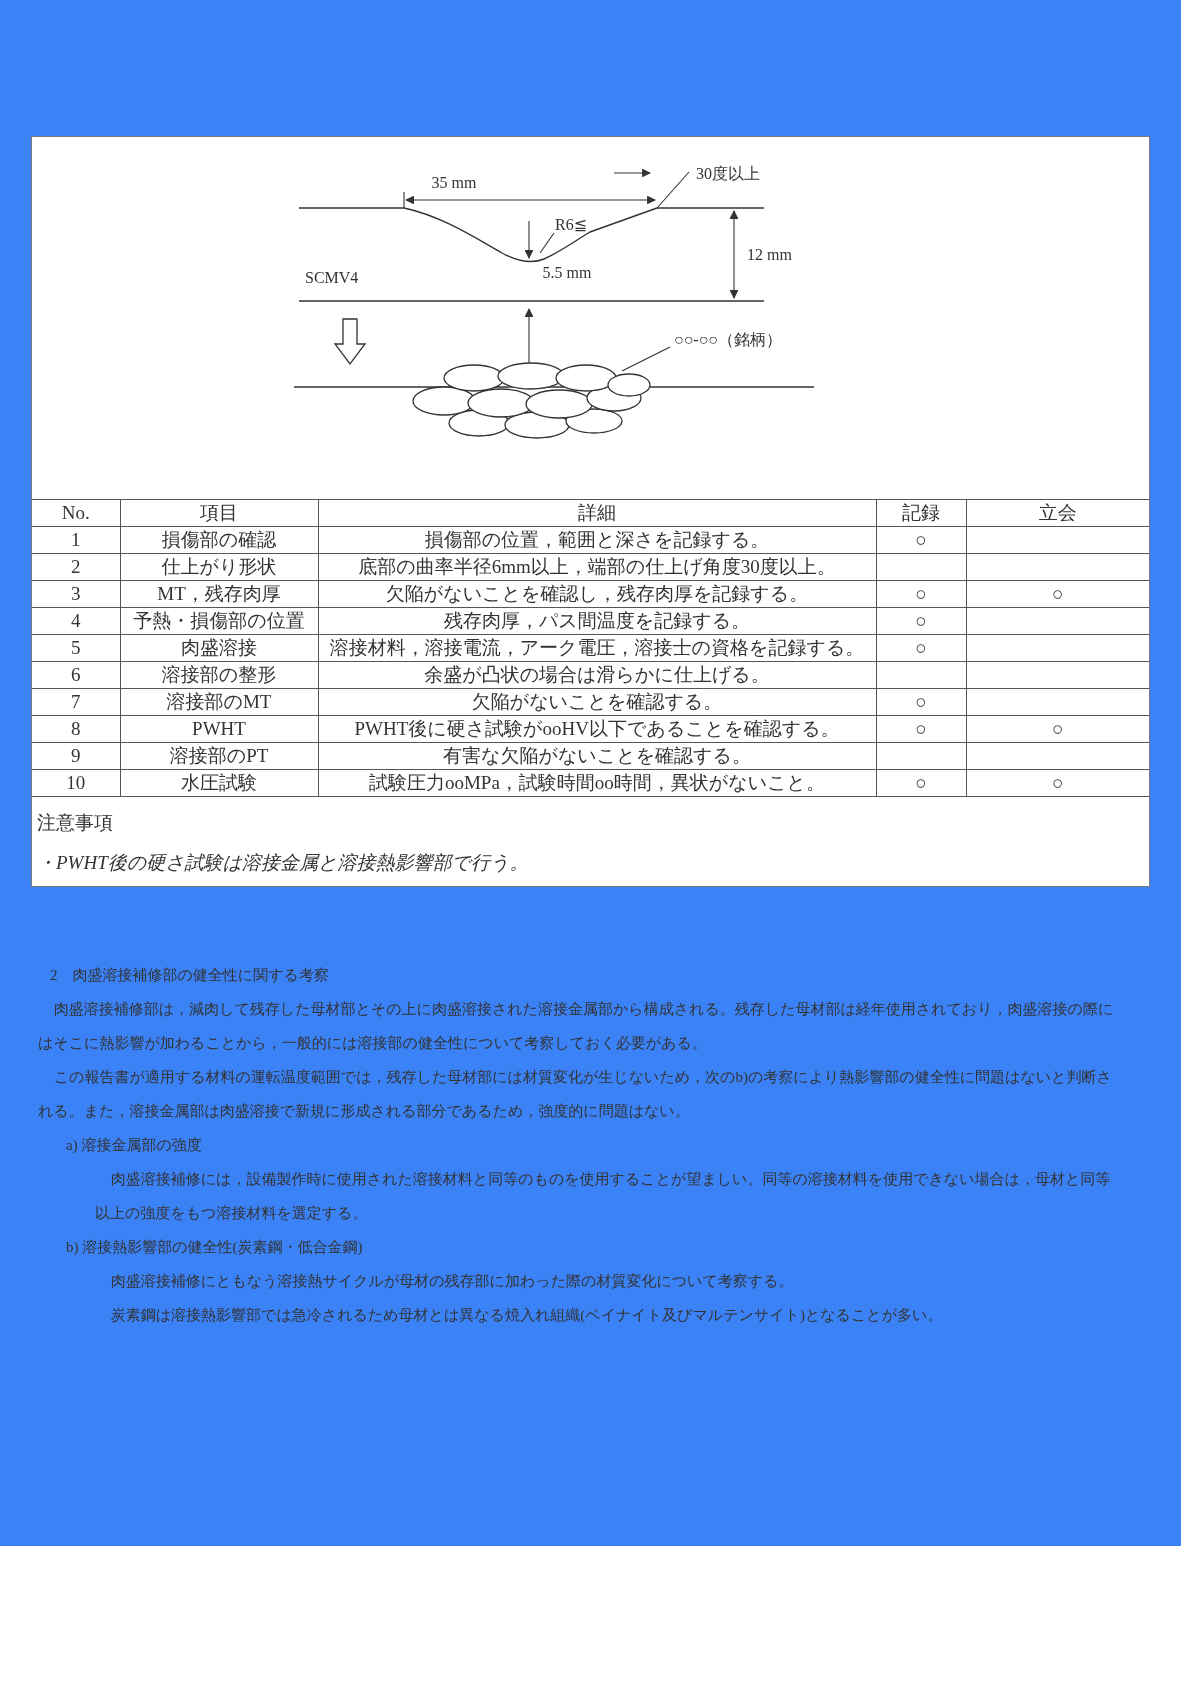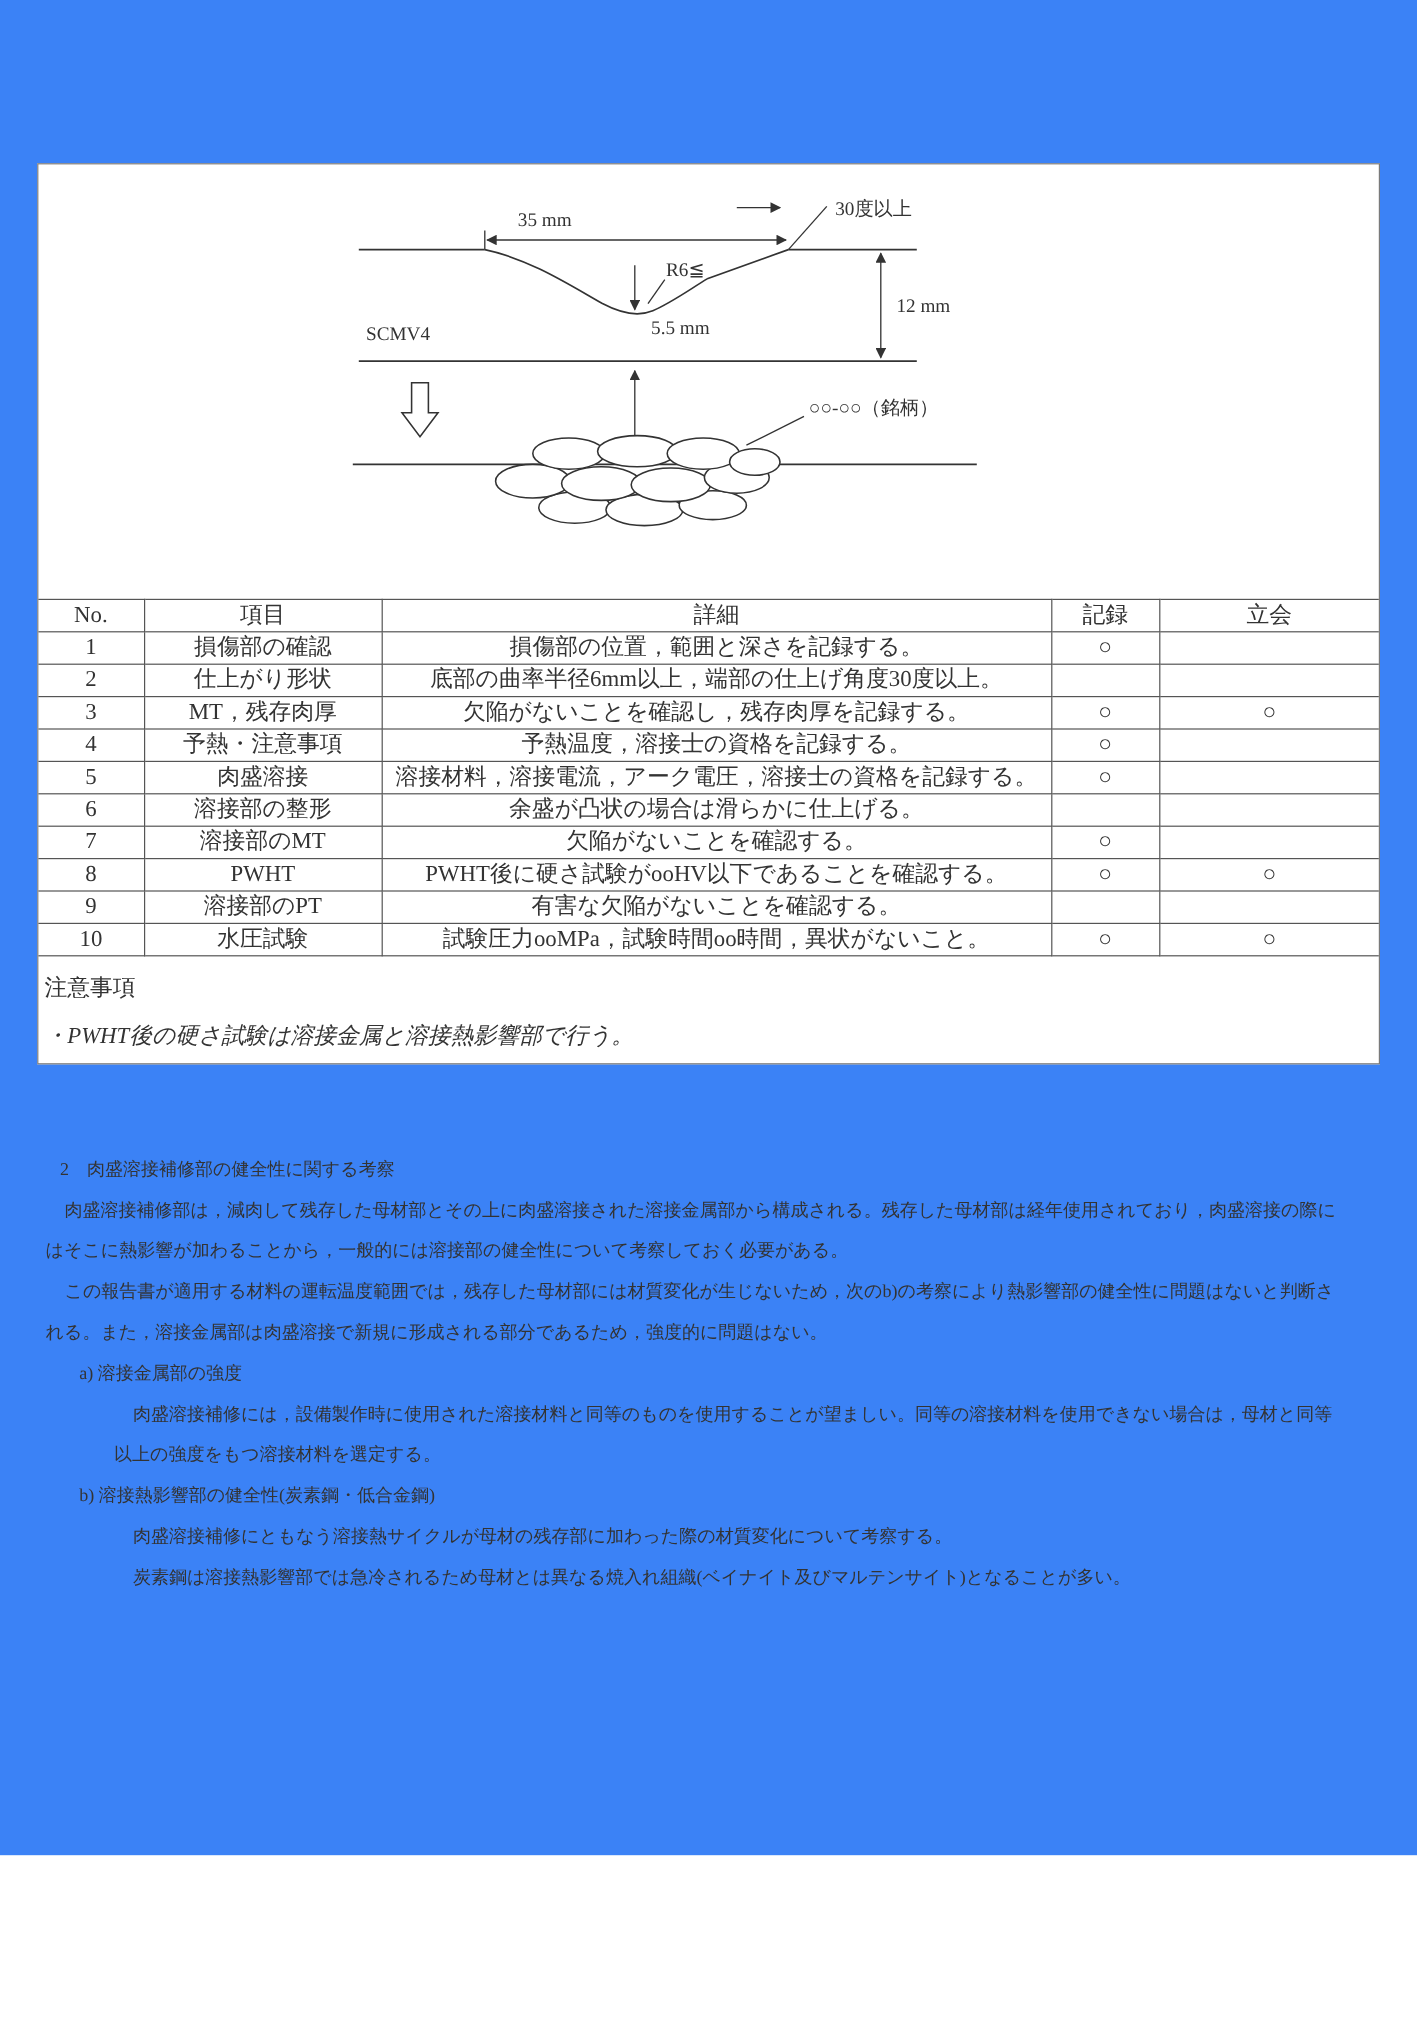--- a/index.html
+++ b/index.html
@@ -149,22 +149,22 @@
           <tr>
             <td>3</td>
             <td>MT，残存肉厚</td>
             <td class="detail">欠陥がないことを確認し，残存肉厚を記録する。</td>
             <td>○</td>
             <td>○</td>
           </tr>
 
           <tr>
             <td>4</td>
-            <td>予熱・注意事項</td>
-            <td class="detail">予熱温度，溶接士の資格を記録する。</td>
+            <td>予熱・損傷部の位置</td>
+            <td class="detail">残存肉厚，パス間温度を記録する。</td>
             <td>○</td>
             <td></td>
           </tr>
 
           <tr>
             <td>5</td>
             <td>肉盛溶接</td>
             <td class="detail">溶接材料，溶接電流，アーク電圧，溶接士の資格を記録する。</td>
             <td>○</td>
             <td></td>

